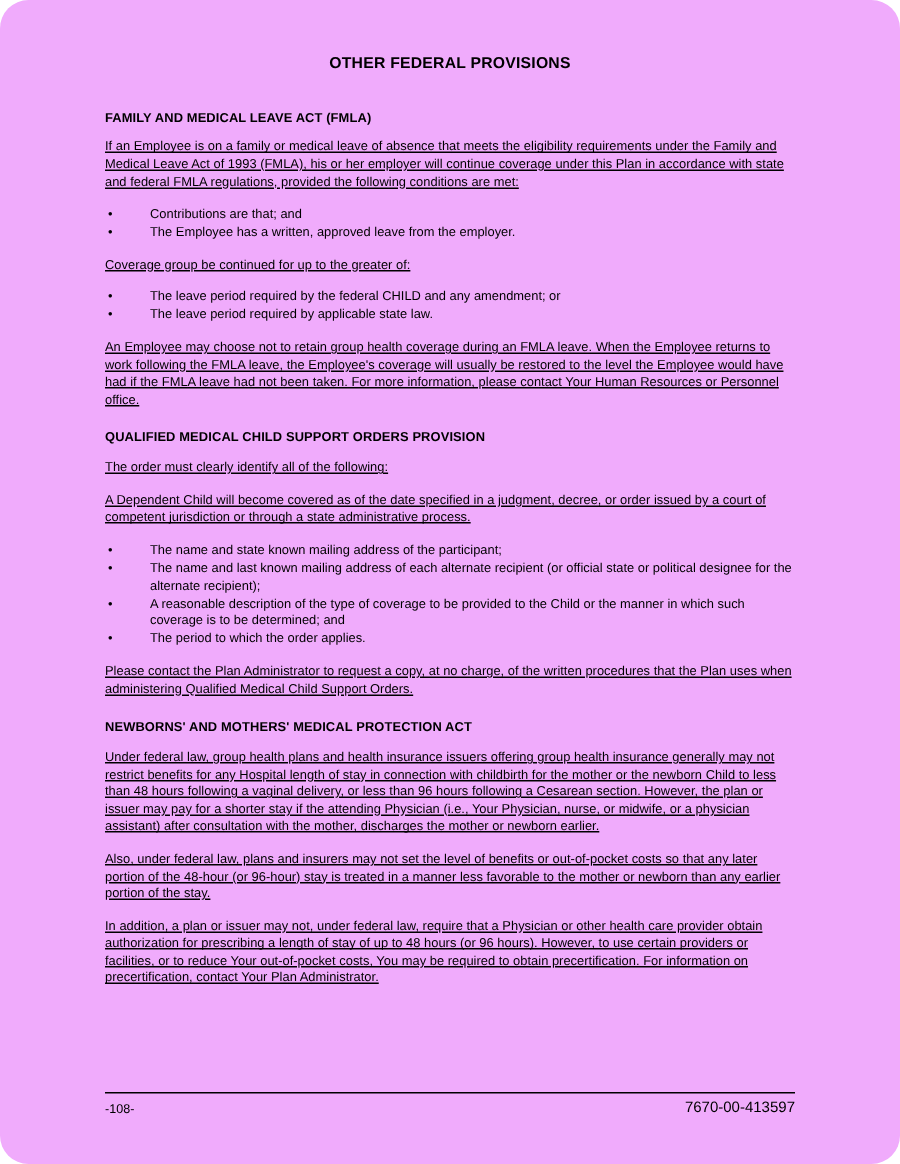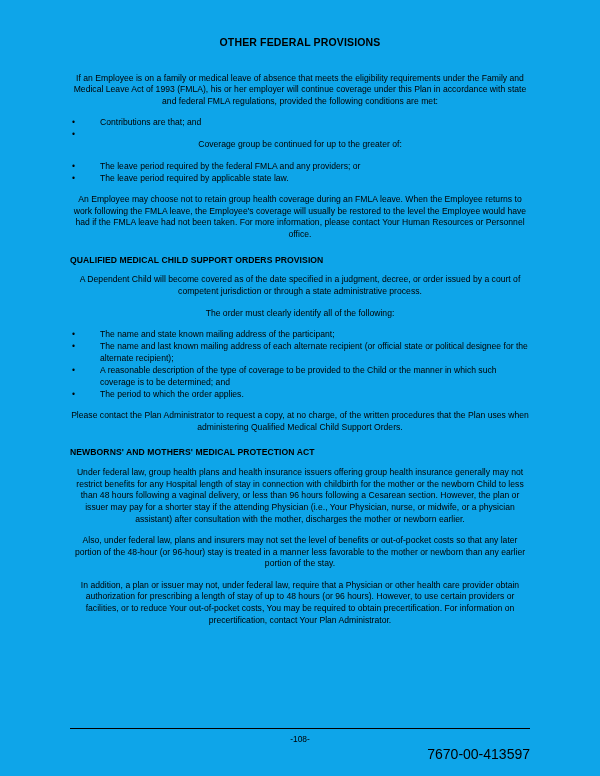--- a/index.html
+++ b/index.html
@@ -16,21 +16,22 @@
     -webkit-font-smoothing: antialiased;
   }
   .page {
     position: absolute;
     left: 0;
     top: 0;
     width: 600px;
     height: 776px;
     box-sizing: border-box;
     padding: 0;
-    background: #0ea5e9;
+    background: #f0abfc;
+    border-radius: 19px;
   }
   .content {
     position: absolute;
     left: 70px;
     top: 36px;
     width: 460px;
   }
   .doc-title {
     font-size: 10.5px;
     font-weight: bold;
@@ -46,22 +47,23 @@
     margin: 0 0 9px 0;
     line-height: 1.25;
   }
   .heading-spaced {
     margin-top: 14px;
   }
   p.para {
     font-size: 8.6px;
     line-height: 11.6px;
     margin: 0 0 10px 0;
-    text-align: center;
+    text-align: left;
     letter-spacing: 0.01px;
+    text-decoration: underline;
   }
   ul.bullets {
     list-style: none;
     margin: 0 0 10px 0;
     padding: 0;
   }
   ul.bullets li {
     position: relative;
     font-size: 8.6px;
     line-height: 11.6px;
@@ -89,74 +91,75 @@
   }
   .footer-row {
     position: relative;
     height: 16px;
     margin-top: 4px;
   }
   .footer-page {
     position: absolute;
     left: 0;
     right: 0;
-    text-align: center;
     font-size: 8.4px;
     line-height: 12px;
   }
   .footer-code {
     position: absolute;
     right: 0;
-    top: 15px;
-    font-size: 14px;
+    top: 0;
+    font-size: 10px;
     line-height: 12px;
   }
 </style>
 </head>
 <body>
 
 <div class="page">
 
   <div class="content">
 
     <h1 class="doc-title">OTHER FEDERAL PROVISIONS</h1>
 
+    <h2 class="section-heading">FAMILY AND MEDICAL LEAVE ACT (FMLA)</h2>
 
     <p class="para">If an Employee is on a family or medical leave of absence that meets the eligibility requirements under the Family and Medical Leave Act of 1993 (FMLA), his or her employer will continue coverage under this Plan in accordance with state and federal FMLA regulations, provided the following conditions are met:</p>
 
     <ul class="bullets">
       <li>
         <span class="bullet-dot">•</span>
         <span>Contributions are that; and</span>
       </li>
       <li>
         <span class="bullet-dot">•</span>
+        <span>The Employee has a written, approved leave from the employer.</span>
       </li>
     </ul>
 
     <p class="para">Coverage group be continued for up to the greater of:</p>
 
     <ul class="bullets">
       <li>
         <span class="bullet-dot">•</span>
-        <span>The leave period required by the federal FMLA and any providers; or</span>
+        <span>The leave period required by the federal CHILD and any amendment; or</span>
       </li>
       <li>
         <span class="bullet-dot">•</span>
         <span>The leave period required by applicable state law.</span>
       </li>
     </ul>
 
     <p class="para">An Employee may choose not to retain group health coverage during an FMLA leave.  When the Employee returns to work following the FMLA leave, the Employee's coverage will usually be restored to the level the Employee would have had if the FMLA leave had not been taken.  For more information, please contact Your Human Resources or Personnel office.</p>
 
     <h2 class="section-heading heading-spaced">QUALIFIED MEDICAL CHILD SUPPORT ORDERS PROVISION</h2>
 
+    <p class="para">The order must clearly identify all of the following:</p>
+
     <p class="para">A Dependent Child will become covered as of the date specified in a judgment, decree, or order issued by a court of competent jurisdiction or through a state administrative process.</p>
-
-    <p class="para">The order must clearly identify all of the following:</p>
 
     <ul class="bullets">
       <li>
         <span class="bullet-dot">•</span>
         <span>The name and state known mailing address of the participant;</span>
       </li>
       <li>
         <span class="bullet-dot">•</span>
         <span>The name and last known mailing address of each alternate recipient (or official state or political designee for the alternate recipient);</span>
       </li>

